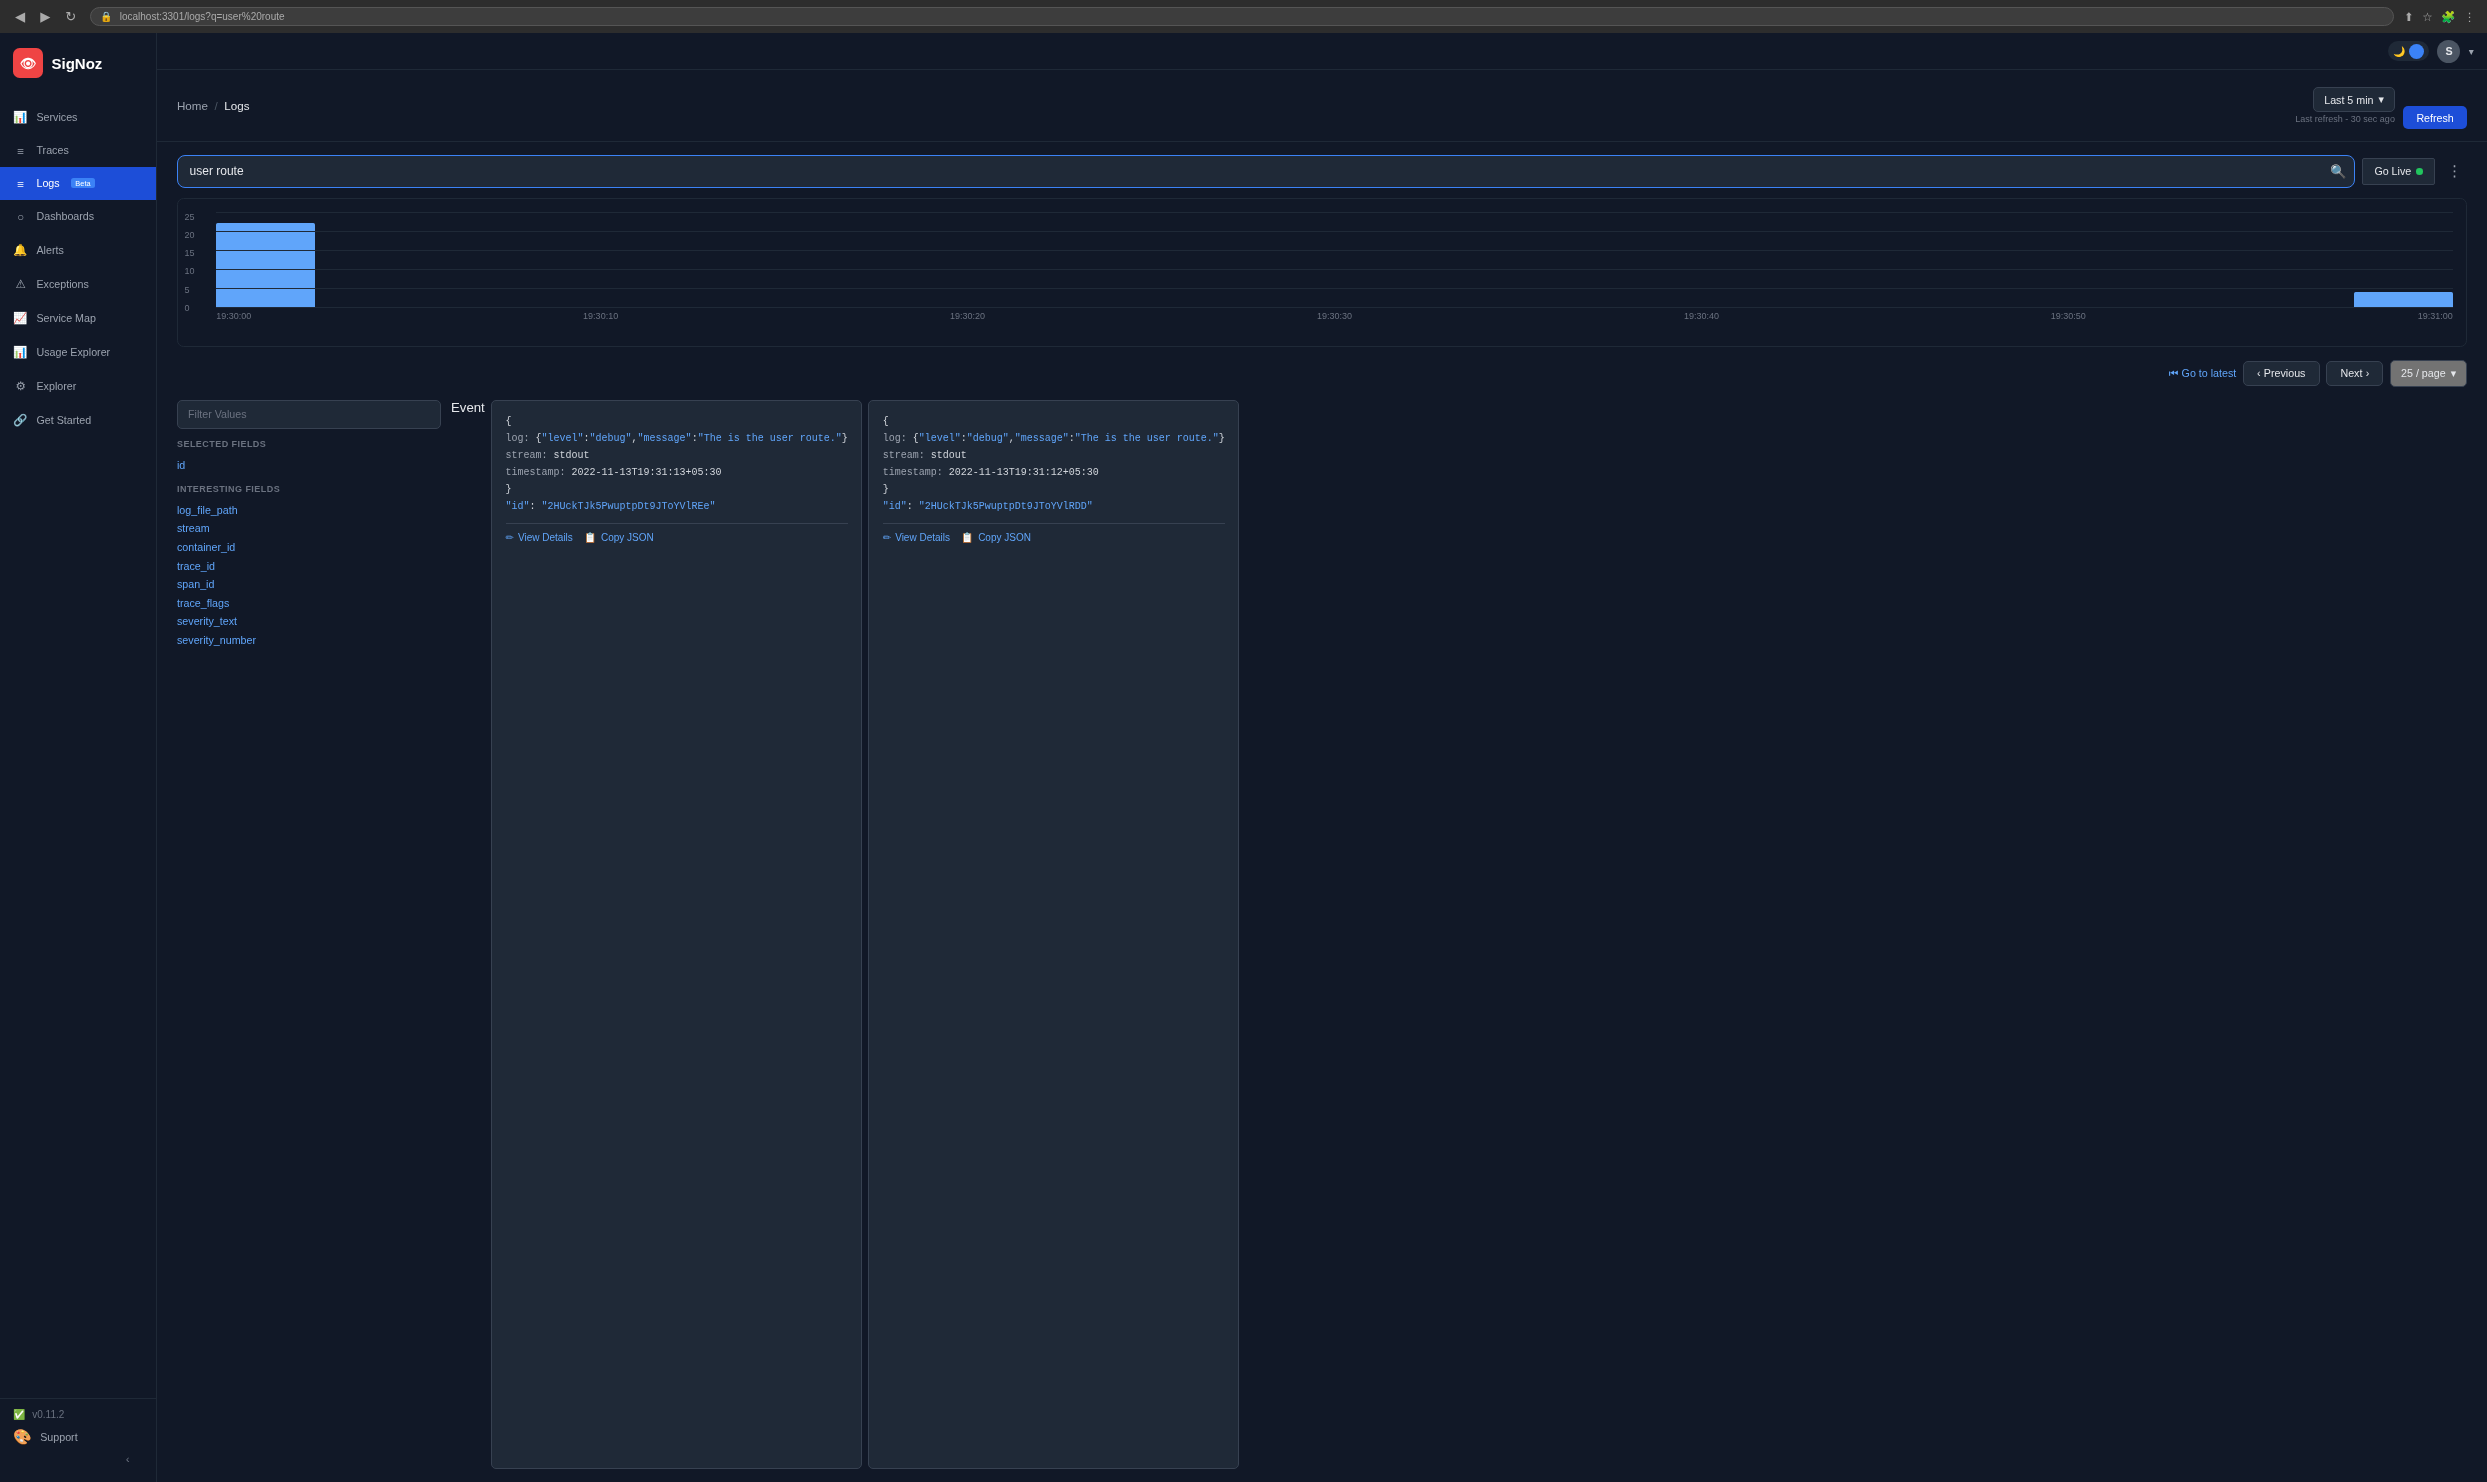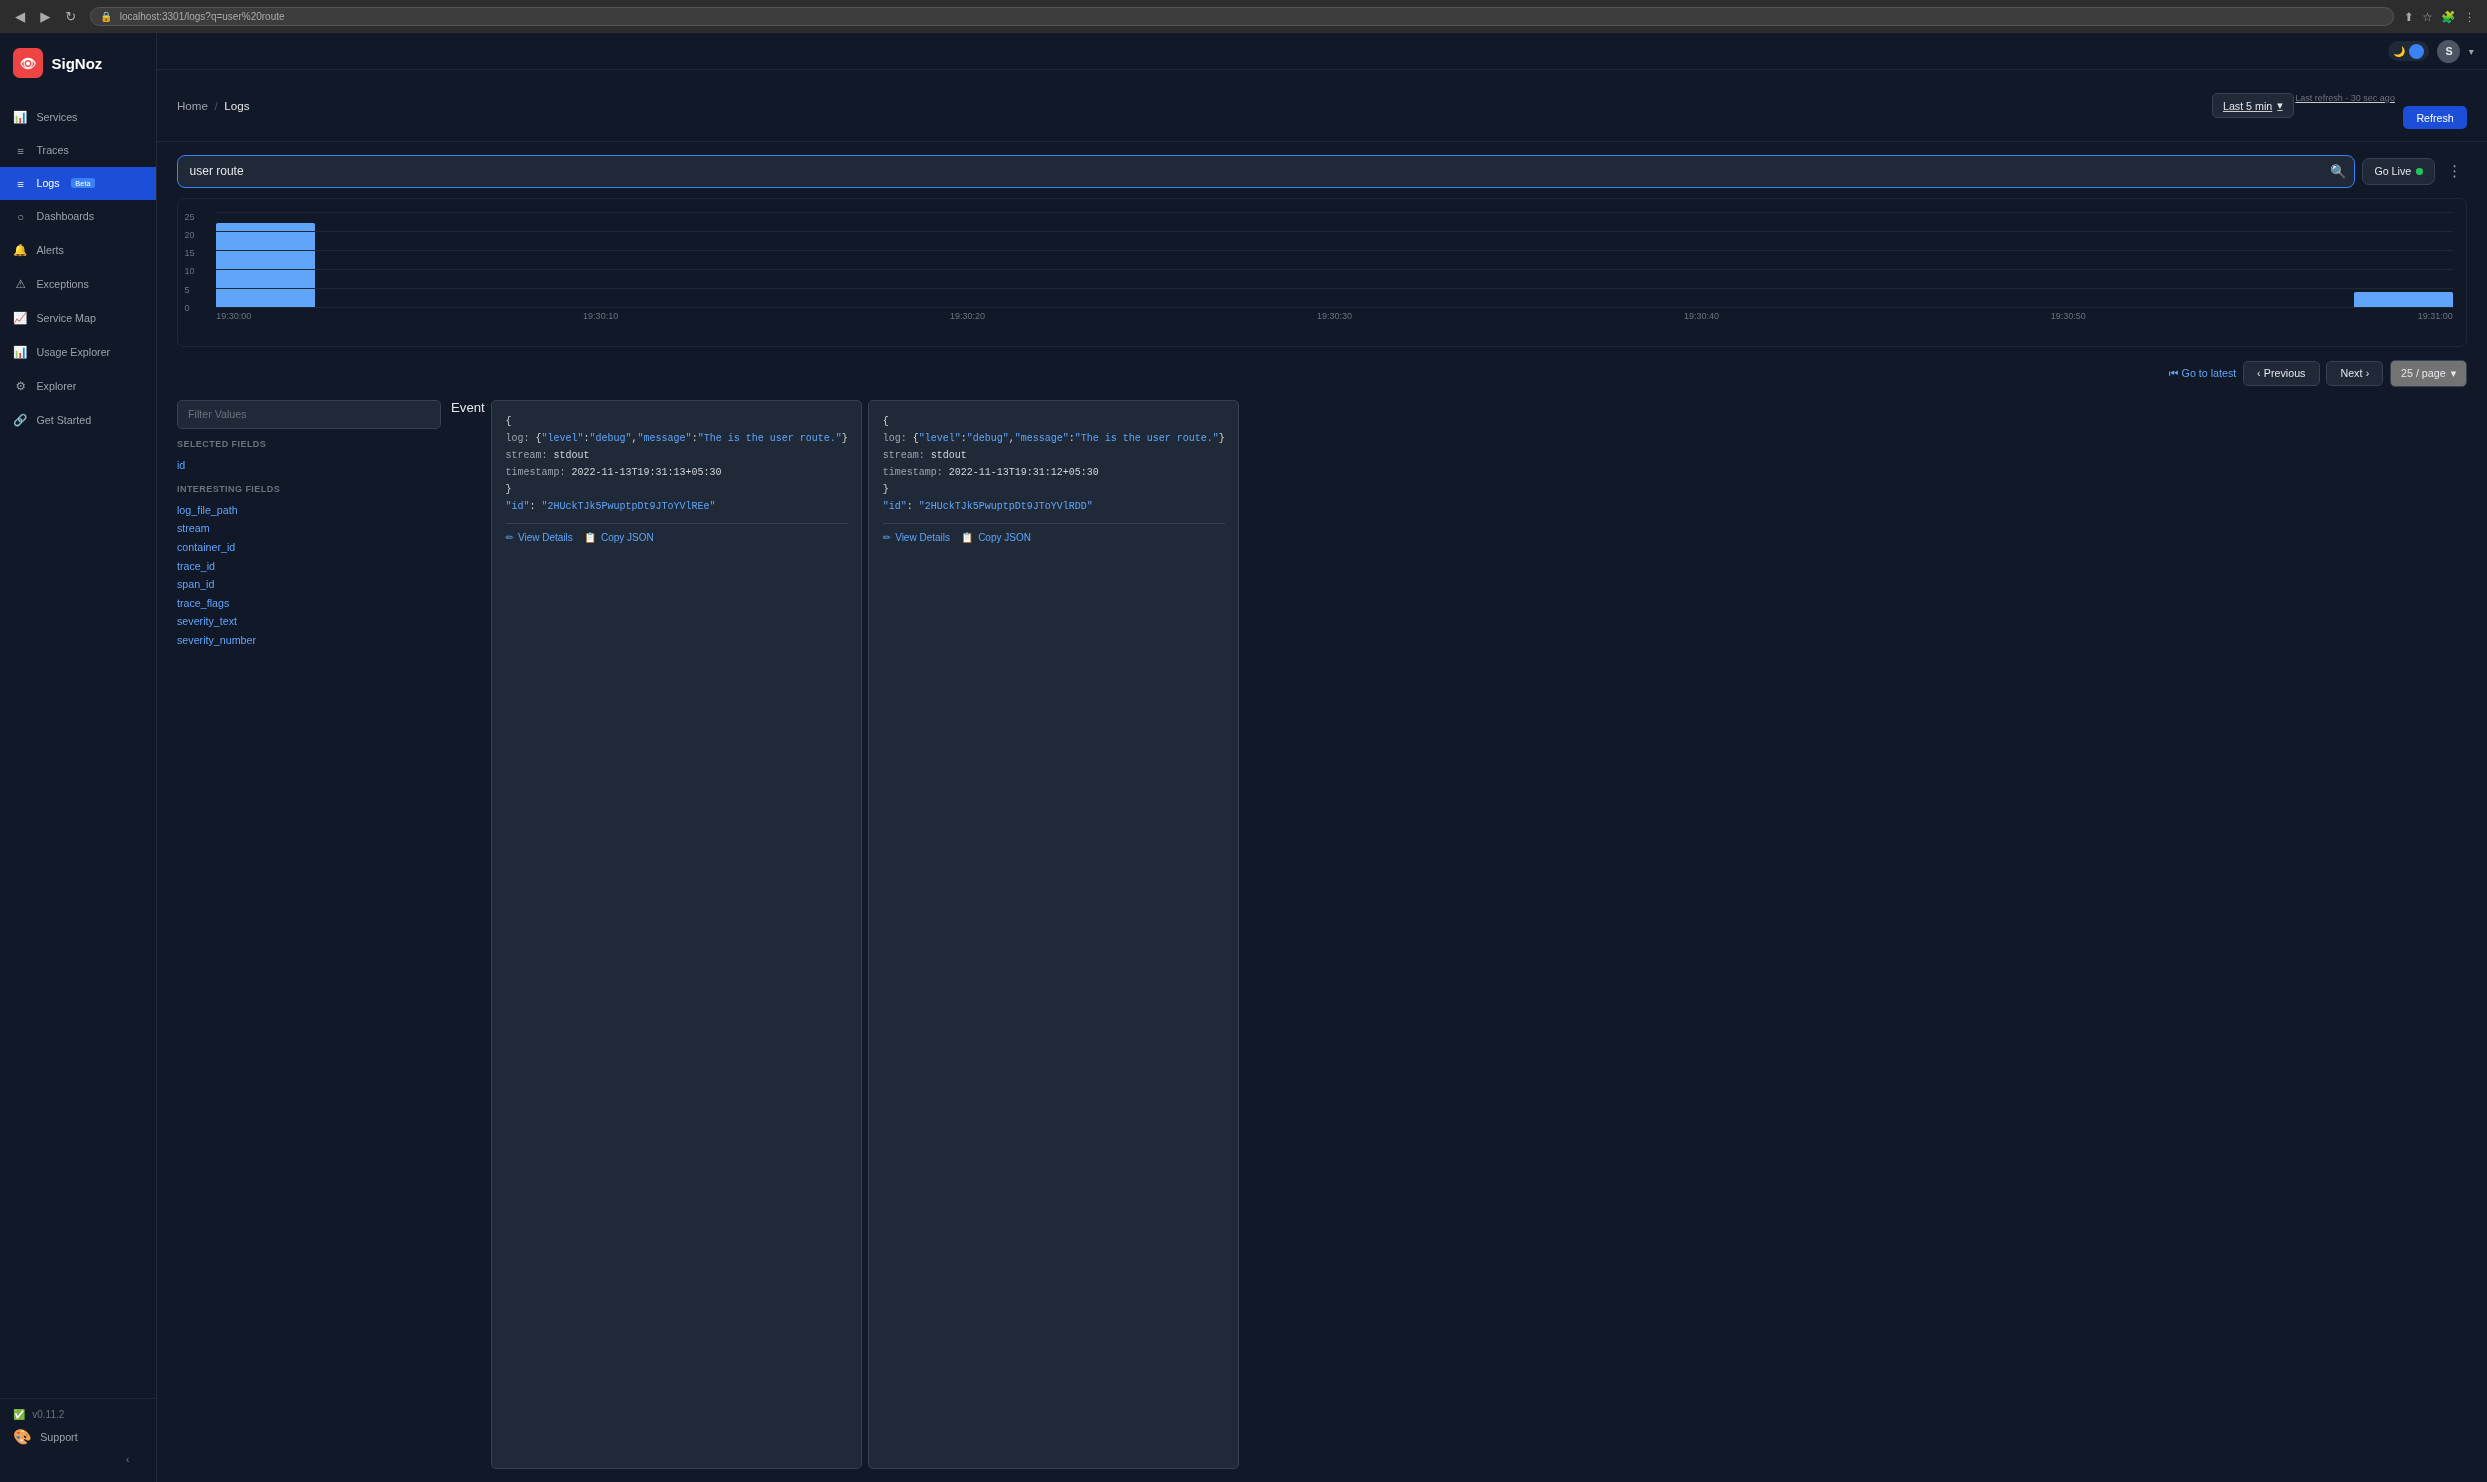--- a/index.html
+++ b/index.html
@@ -49,21 +49,21 @@
 
     
     .content { flex: 1; overflow-y: auto; padding: 13.2px 20px; display: flex; flex-direction: column; gap: 10px; }
 
     
     .search-row { display: flex; align-items: center; gap: 6.6px; }
     .search-input-wrap { flex: 1; position: relative; }
     .search-input { width: 100%; background: #1f2937; border: 1.7px solid #3b82f6; border-radius: 8px; color: #e5e7eb; padding: 8.3px 33px 8.3px 11.6px; font-size: 12px; outline: none; }
     .search-input::placeholder { color: #6b7280; }
     .search-icon-btn { position: absolute; right: 8.3px; top: 50%; transform: translateY(-50%); background: none; border: none; color: #6b7280; cursor: pointer; font-size: 13.2px; }
-    .go-live-btn { background: #1f2937; border: 0.8px solid #374151; border-radius: 7px; color: #e5e7eb; padding: 6.6px 11.6px; font-size: 10.7px; cursor: pointer; display: flex; align-items: center; gap: 5px; }
+    .go-live-btn { background: #1f2937; border: 0.8px solid #374151; border-radius: 2px; color: #e5e7eb; padding: 6.6px 11.6px; font-size: 10.7px; cursor: pointer; display: flex; align-items: center; gap: 5px; }
     .live-dot { width: 6.6px; height: 6.6px; background: #22c55e; border-radius: 50%; display: inline-block; }
     .more-btn { background: none; border: none; color: #9ca3af; cursor: pointer; font-size: 15px; padding: 5px; }
 
     
     .chart-container { background: #111827; border: 0.8px solid #1f2937; border-radius: 6.6px; padding: 13.2px; position: relative; height: 149px; }
     .chart-y-axis { position: absolute; left: 0; top: 13.2px; bottom: 33px; display: flex; flex-direction: column; justify-content: space-between; padding: 0 6.6px; }
     .chart-y-label { font-size: 9px; color: #6b7280; }
     .chart-grid { position: absolute; top: 0; left: 0; right: 0; bottom: 0; display: flex; flex-direction: column; justify-content: space-between; pointer-events: none; }
     .chart-grid-line { border-top: 0.8px solid #1f2937; width: 100%; }
     .chart-x-labels { display: flex; justify-content: space-between; margin-left: 25px; margin-top: 3.3px; }
@@ -204,21 +204,21 @@
       <span class="dropdown-arrow">▾</span>
     </div>
 
     <div class="main-header">
       <div class="breadcrumb">
         <a>Home</a>
         <span class="breadcrumb-sep">/</span>
         <span class="breadcrumb-current">Logs</span>
       </div>
       <div class="header-actions">
-        <div style="display:flex;flex-direction:row;gap:1.7px;text-decoration:underline;">
+        <div style="display:flex;flex-direction:column;align-items:flex-end;gap:1.7px;">
           <div class="time-selector">
             <span>Last 5 min</span>
             <span>▾</span>
           </div>
           <span class="refresh-info">Last refresh - 30 sec ago</span>
         </div>
         <button class="refresh-btn">Refresh</button>
       </div>
     </div>
 

